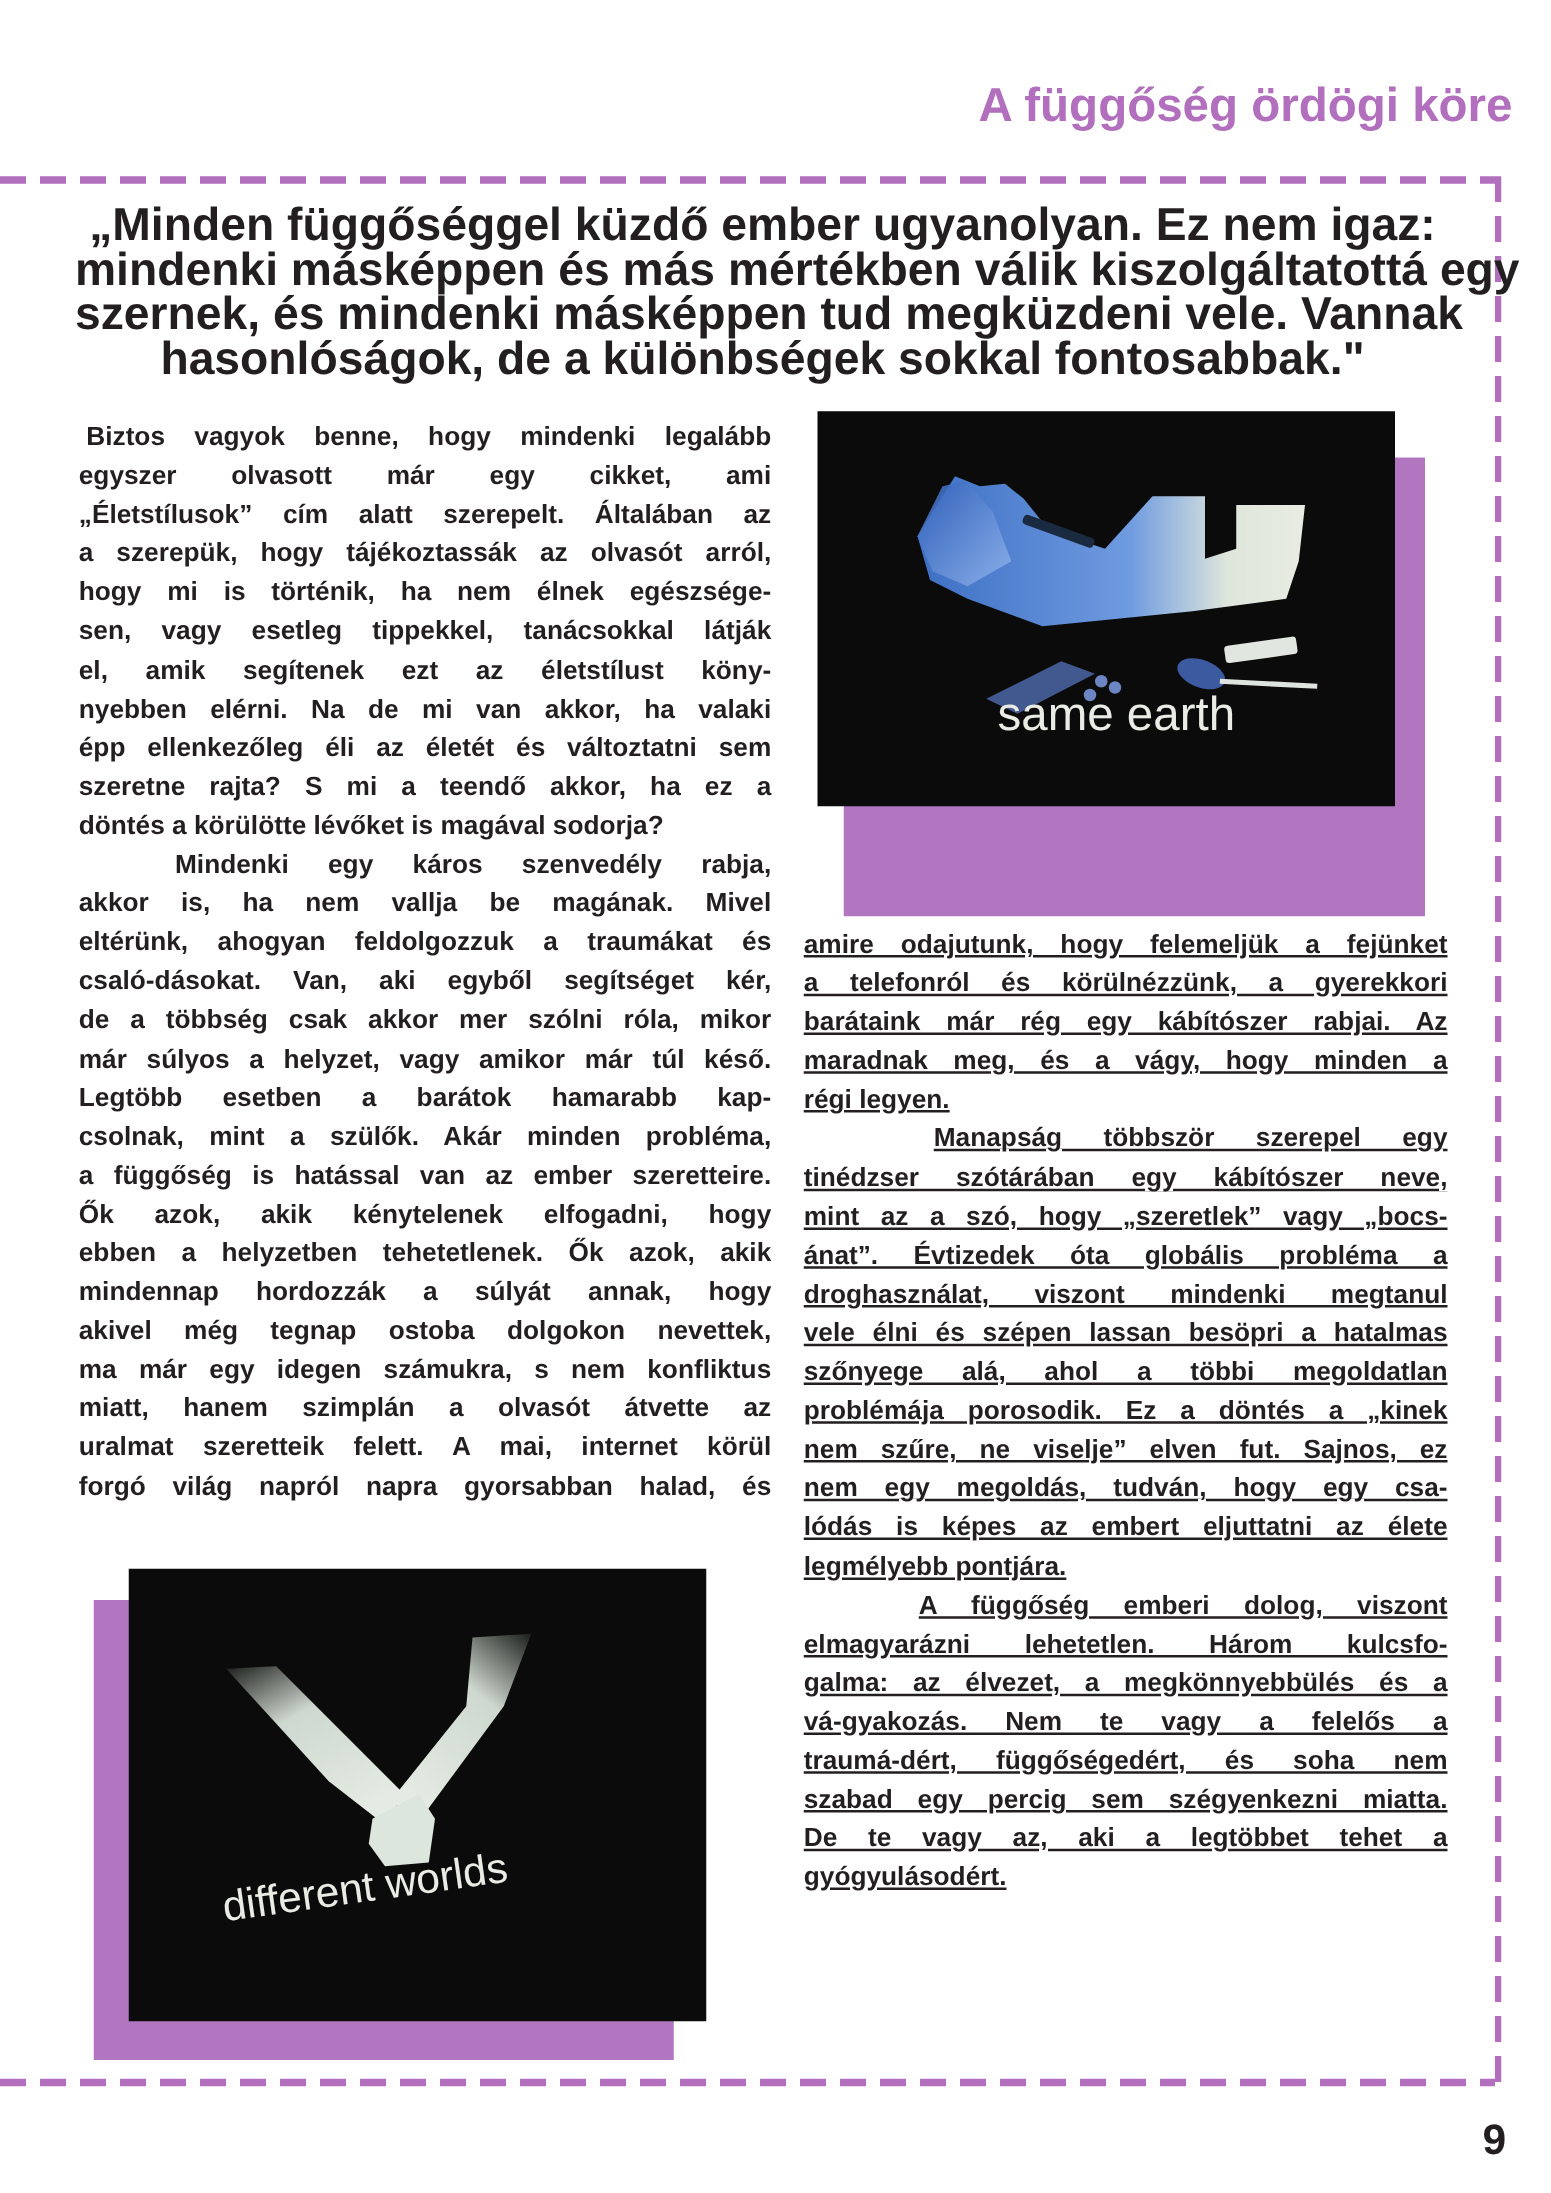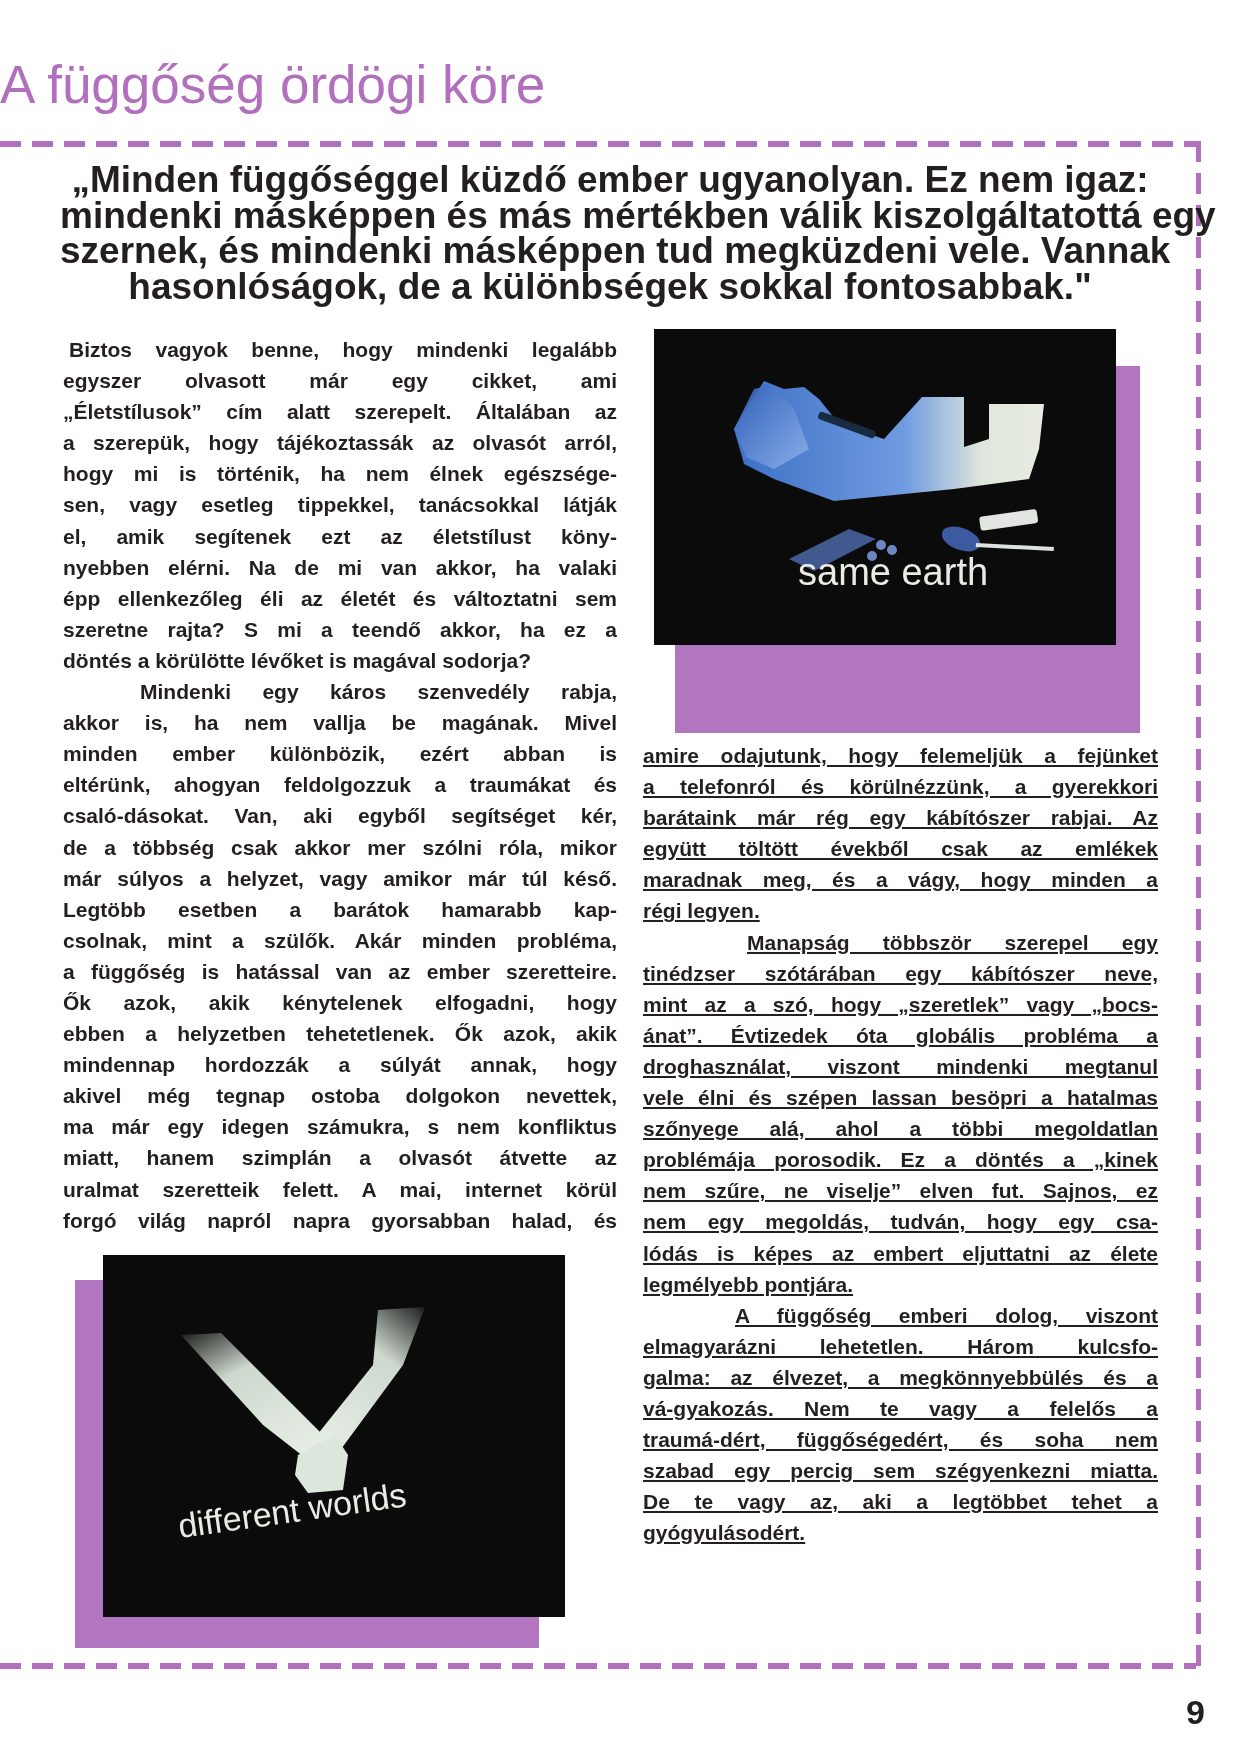--- a/index.html
+++ b/index.html
@@ -1,19 +1,19 @@
 <!DOCTYPE html>
 <html><head>
 <meta charset="utf-8">
 <style>
   html, body { margin:0; padding:0; background:#ffffff; }
   body { width:1241px; height:1754px; position:relative; overflow:hidden;
          font-family:"Liberation Sans", "DejaVu Sans", sans-serif; color:#231f20; }
-  .title { position:absolute; left:0; width:1210px; top:50px; text-align:left;
-           font-size:53px; font-weight:normal; color:#b26fbd; letter-spacing:0px; line-height:70px; }
+  .title { position:absolute; left:0; width:1210px; top:50px; text-align:right;
+           font-size:38px; font-weight:bold; color:#b26fbd; letter-spacing:0px; line-height:70px; }
   .dash-h { position:absolute; height:6px;
             background-image:repeating-linear-gradient(90deg, #b26fbd 0 21px, transparent 21px 32px); }
   .dash-v { position:absolute; width:5px;
             background-image:repeating-linear-gradient(180deg, #b26fbd 0 21px, transparent 21px 32px); }
   .quote { position:absolute; left:60px; width:1100px; top:162px; text-align:center;
            font-weight:bold; font-size:37px; line-height:35.5px; color:#231f20; }
   .quote .ql { display:block; white-space:nowrap; }
   .col { position:absolute; font-weight:bold; font-size:21px; line-height:31.1px; color:#231f20; }
   .col .ln { display:block; white-space:nowrap; height:31.1px; text-align:justify; text-align-last:justify; }
   .col .ln.end { text-align:right; text-align-last:left; }
@@ -102,21 +102,20 @@
   <span class="ln">a szerepük, hogy tájékoztassák az olvasót arról,</span>
   <span class="ln">hogy mi is történik, ha nem élnek egészsége-</span>
   <span class="ln">sen, vagy esetleg tippekkel, tanácsokkal látják</span>
   <span class="ln">el, amik segítenek ezt az életstílust köny-</span>
   <span class="ln">nyebben elérni. Na de mi van akkor, ha valaki</span>
   <span class="ln">épp ellenkezőleg éli az életét és változtatni sem</span>
   <span class="ln">szeretne rajta? S mi a teendő akkor, ha ez a</span>
   <span class="ln end">döntés a körülötte lévőket is magával sodorja?</span>
   <span class="ln ind1">Mindenki egy káros szenvedély rabja,</span>
   <span class="ln">akkor is, ha nem vallja be magának. Mivel</span>
-  <span class="ln">minden ember különbözik, ezért abban is</span>
   <span class="ln">eltérünk, ahogyan feldolgozzuk a traumákat és</span>
   <span class="ln">csaló-dásokat. Van, aki egyből segítséget kér,</span>
   <span class="ln">de a többség csak akkor mer szólni róla, mikor</span>
   <span class="ln">már súlyos a helyzet, vagy amikor már túl késő.</span>
   <span class="ln">Legtöbb esetben a barátok hamarabb kap-</span>
   <span class="ln">csolnak, mint a szülők. Akár minden probléma,</span>
   <span class="ln">a függőség is hatással van az ember szeretteire.</span>
   <span class="ln">Ők azok, akik kénytelenek elfogadni, hogy</span>
   <span class="ln">ebben a helyzetben tehetetlenek. Ők azok, akik</span>
   <span class="ln">mindennap hordozzák a súlyát annak, hogy</span>
@@ -124,21 +123,20 @@
   <span class="ln">ma már egy idegen számukra, s nem konfliktus</span>
   <span class="ln">miatt, hanem szimplán a olvasót átvette az</span>
   <span class="ln">uralmat szeretteik felett. A mai, internet körül</span>
   <span class="ln">forgó világ napról napra gyorsabban halad, és</span>
 </div>
 
 <div class="col" style="left:643px; top:740px; width:515px;text-decoration:underline;">
   <span class="ln">amire odajutunk, hogy felemeljük a fejünket</span>
   <span class="ln">a telefonról és körülnézzünk, a gyerekkori</span>
   <span class="ln">barátaink már rég egy kábítószer rabjai. Az</span>
-  <span class="ln">együtt töltött évekből csak az emlékek</span>
   <span class="ln">maradnak meg, és a vágy, hogy minden a</span>
   <span class="ln end">régi legyen.</span>
   <span class="ln ind2">Manapság többször szerepel egy</span>
   <span class="ln">tinédzser szótárában egy kábítószer neve,</span>
   <span class="ln">mint az a szó, hogy „szeretlek” vagy „bocs-</span>
   <span class="ln">ánat”. Évtizedek óta globális probléma a</span>
   <span class="ln">droghasználat, viszont mindenki megtanul</span>
   <span class="ln">vele élni és szépen lassan besöpri a hatalmas</span>
   <span class="ln">szőnyege alá, ahol a többi megoldatlan</span>
   <span class="ln">problémája porosodik. Ez a döntés a „kinek</span>

